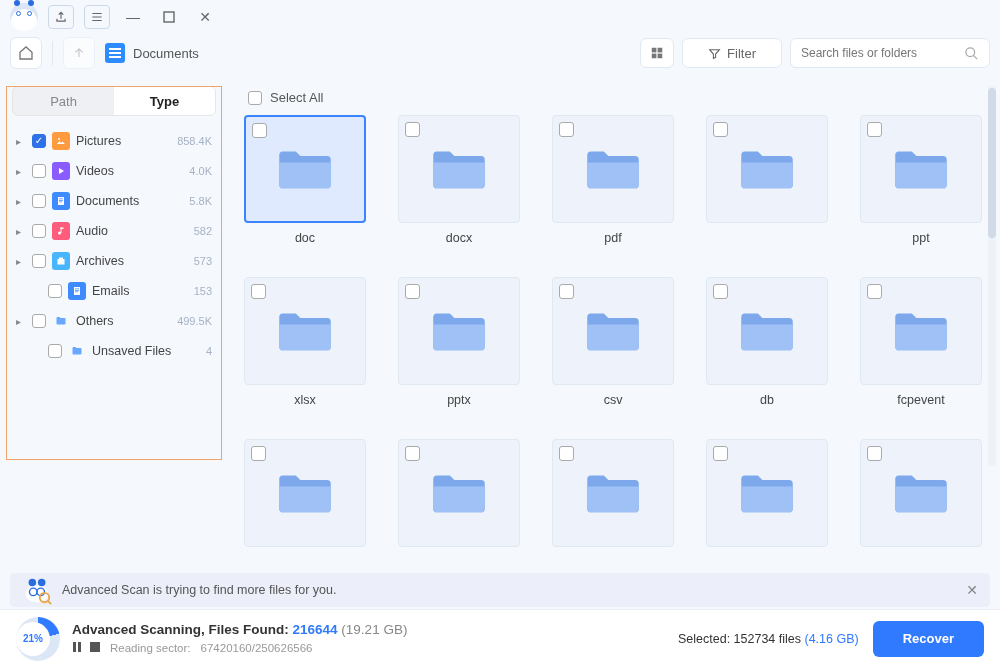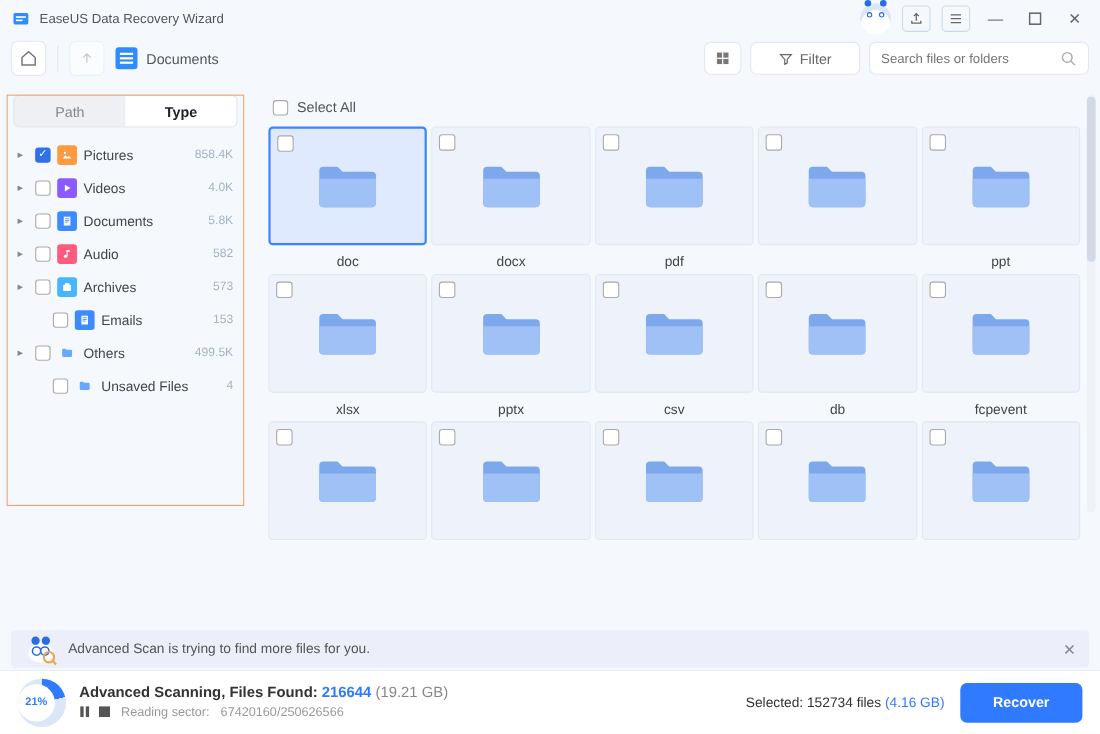--- a/index.html
+++ b/index.html
@@ -104,21 +104,21 @@
   .ticon.blue{ background:#3d8bff;}
   .ticon.pink{ background:#ff5b7c;}
   .ticon.cyan{ background:#49b5ff;}
   .ticon.folder{ background:none;}
   .ticon svg{ width:12px; height:12px; fill:#fff;}
   .item-label{ flex:1;}
   .item-count{ color:#a5b2c4; font-size:11px;}
   
   .content{ flex:1; padding:8px 18px 0 16px; overflow:hidden;}
   .select-all{ display:flex; align-items:center; gap:8px; padding:4px 0 10px 4px; color:#555;}
-  .grid{ display:grid; grid-template-columns:repeat(5, 1fr); gap:4px;}
+  .grid{ display:grid; grid-template-columns:repeat(5, 1fr); gap:32px;}
   .tile{}
   .tile-box{
     height:108px; border:1px solid #e0e8f2; border-radius:4px; background:#eef3fb;
     position:relative; display:flex; align-items:center; justify-content:center;
   }
   .tile.selected .tile-box{ border:2px solid #3a84ff; background:#dfeaff;}
   .tile-chk{ position:absolute; top:6px; left:6px; width:15px; height:15px; border:1.2px solid #aaa; border-radius:3px; background:#fff;}
   .folder-icon{ width:60px; height:46px; }
   .tile-label{ text-align:center; font-size:12.5px; color:#444; padding-top:8px;}
   
@@ -157,30 +157,20 @@
   .selected-info .fsize{ color:#2f7aff;}
   .recover-btn{
     background:#2f7aff; color:#fff; font-weight:600; font-size:13px;
     border:none; border-radius:6px; height:36px; padding:0 30px;
   }
 </style>
 </head>
 <body>
 
 <div class="titlebar">
-  <div class="titlebar-left">
-    <span class="app-logo">
-      <svg viewBox="0 0 24 24">
-          <rect x="3" y="5" width="18" height="14" rx="2" fill="#2f8cff"></rect>
-          <rect x="6" y="9" width="12" height="2" fill="#fff"></rect>
-          <rect x="6" y="13" width="8" height="2" fill="#fff"></rect>
-        </svg>
-    </span>
-    <span class="app-title">EaseUS Data Recovery Wizard</span>
-  </div>
   <div class="titlebar-right">
     <span class="mascot">
         <span class="mascot-eyes">
           <span></span>
           <span></span>
         </span>
       </span>
     <span class="tctrl box">
       <svg width="14" height="14" viewBox="0 0 24 24" fill="none" stroke="#666" stroke-width="2">
           <path d="M12 15V4M8 8l4-4 4 4M5 15v4h14v-4"></path>

